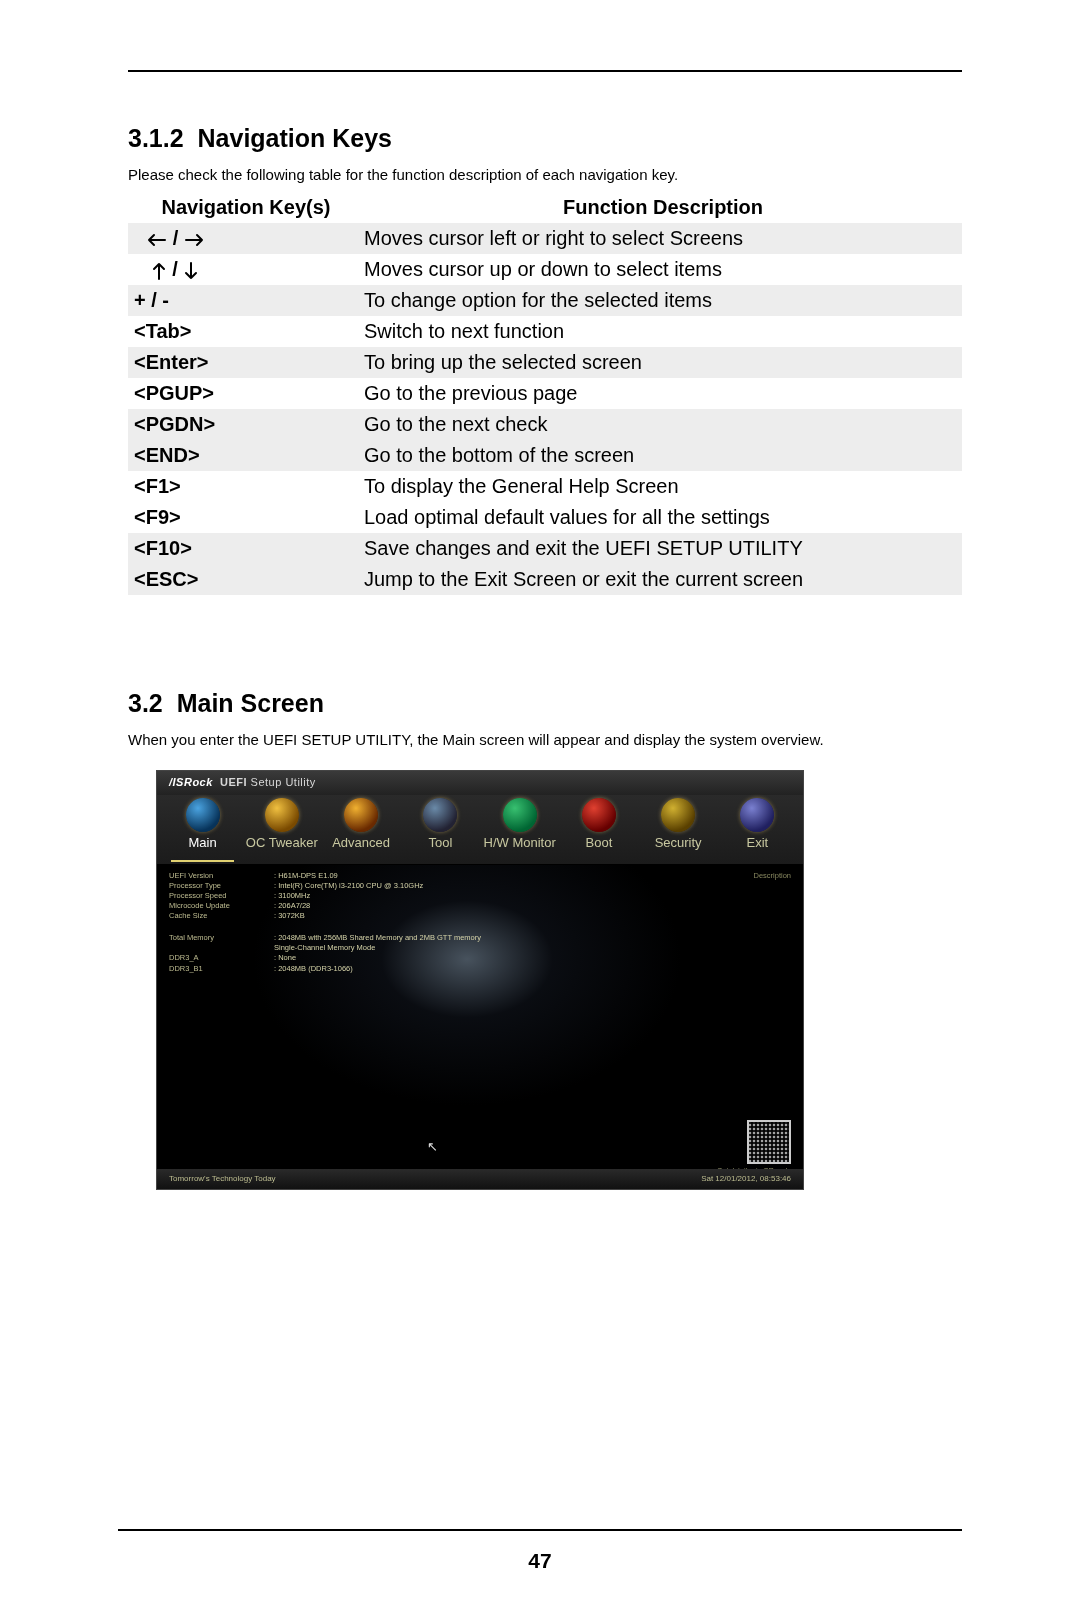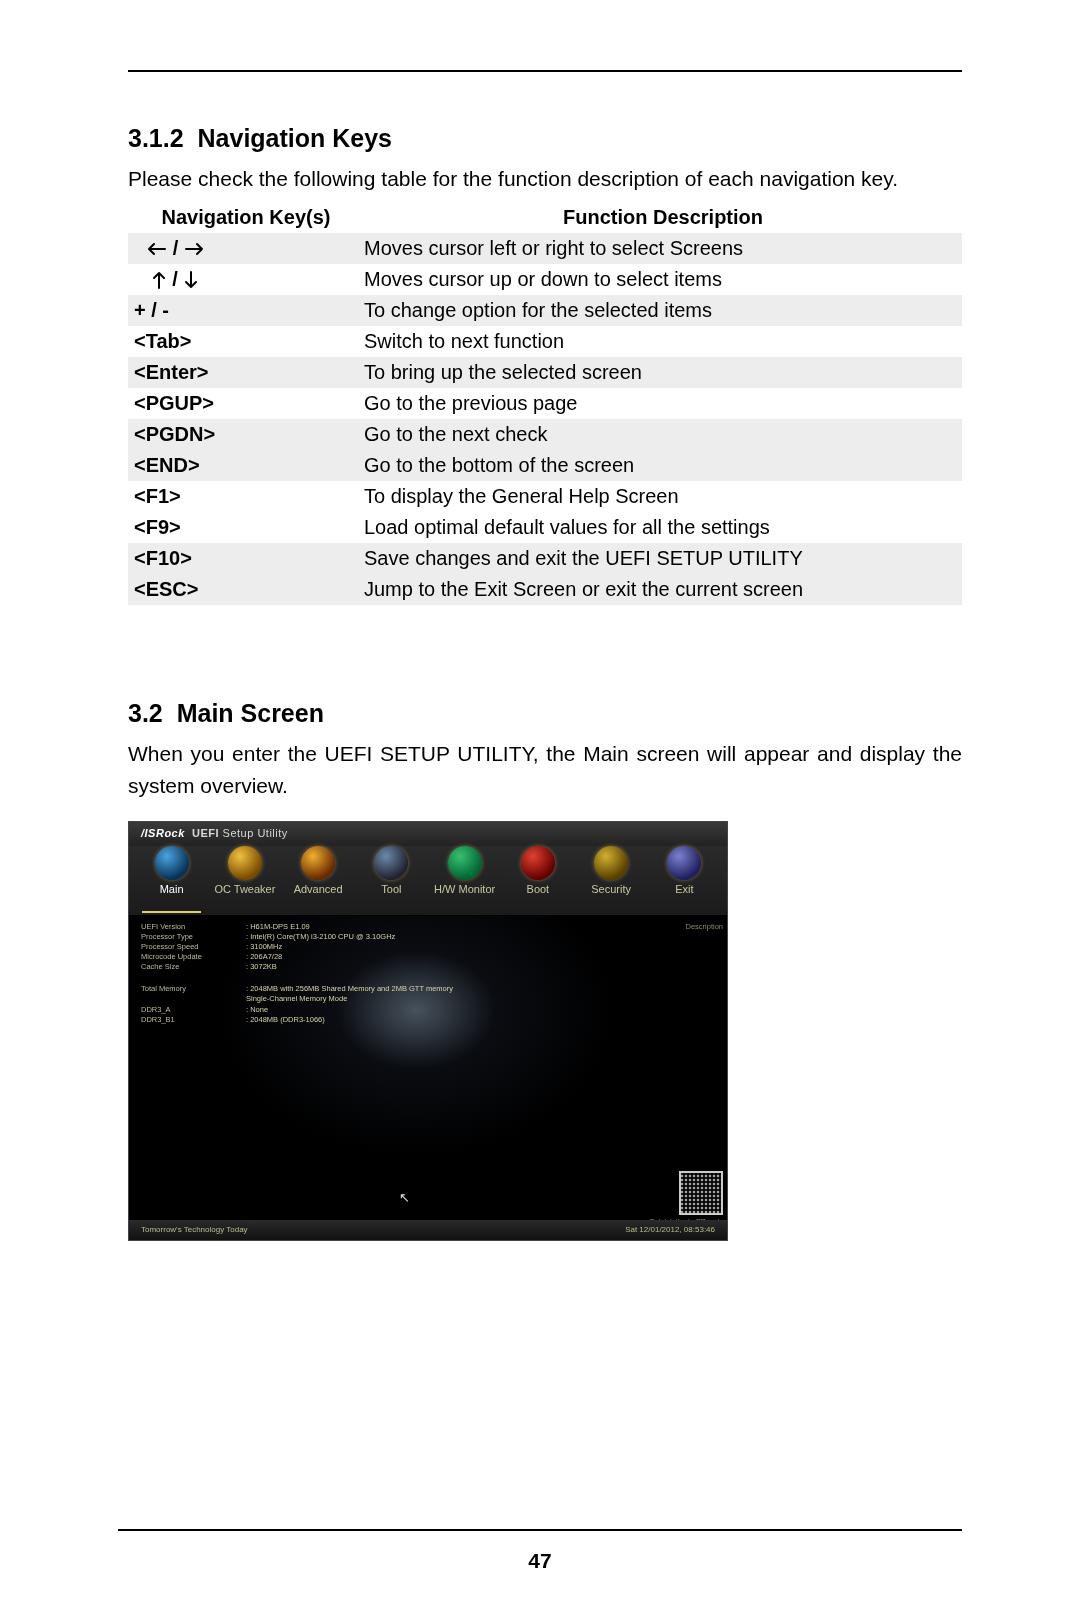--- a/index.html
+++ b/index.html
@@ -15,21 +15,21 @@
   .top-rule {
     border-top: 2px solid #000;
     margin-bottom: 52px;
   }
   h2.section-title {
     font-size: 25px;
     font-weight: bold;
     margin-bottom: 10px;
   }
   p.body-text {
-    font-size: 21px;
+    font-size: 15px;
     line-height: 1.55;
     text-align: justify;
     margin-bottom: 6px;
   }
   table.nav-table {
     width: 100%;
     border-collapse: collapse;
     font-size: 20px;
     margin-bottom: 60px;
   }
@@ -43,22 +43,23 @@
     vertical-align: middle;
   }
   table.nav-table td.keycell {
     font-weight: bold;
     width: 230px;
     white-space: nowrap;
   }
   table.nav-table tr.shade td { background: #ededed; }
   .arrow-svg { vertical-align: middle; }
   .uefi-shot {
-    width: 600px;
+    width: 648px;
     height: 420px;
+    margin-left: 28px;
     margin-top: 18px;
     position: relative;
     background: #000 radial-gradient(ellipse at 48% 45%, rgba(130,150,170,0.55) 0%, rgba(40,50,70,0.25) 18%, rgba(0,0,0,0.9) 45%, #000 70%);
     border: 1px solid #444;
     font-family: Arial, sans-serif;
     overflow: hidden;
   }
   .uefi-topbar {
     height: 24px;
     background: linear-gradient(#3a3a3a,#222);
@@ -74,23 +75,23 @@
     display: flex;
     justify-content: space-around;
     align-items: flex-end;
     padding: 0 6px 4px 6px;
     border-bottom: 1px solid #000;
   }
   .uefi-nav .tab {
     flex: 1;
     text-align: center;
     color: #c8c8a0;
-    font-size: 11px;
+    font-size: 13px;
     position: relative;
-    padding-bottom: 16px;
+    padding-bottom: 10px;
   }
   .uefi-nav .tab .ico {
     width: 34px; height: 34px;
     margin: 0 auto 3px auto;
     border-radius: 50%;
     background: radial-gradient(circle at 35% 30%, #888, #222 70%);
     box-shadow: 0 0 4px rgba(255,220,120,0.4);
   }
   .uefi-nav .tab.active { color:#fff; }
   .uefi-nav .tab.active::after{
@@ -109,21 +110,21 @@
     top: 100px; left: 12px; right: 150px; bottom: 28px;
     color: #c8c8a0;
     font-size: 7.5px;
     line-height: 1.35;
   }
   .uefi-body .row { display:flex; }
   .uefi-body .lbl { width: 105px; color:#bdbb90; }
   .uefi-body .val { color:#d4d2a8; }
   .uefi-body .gap { height: 12px; }
   .uefi-right {
-    position:absolute; top:100px; right:4px; width:130px; bottom:28px;
+    position:absolute; top:100px; right:12px; width:130px; bottom:28px;
     color:#a0a080; font-size:7.5px;
   }
   .uefi-right .desc-title{ text-align:right; color:#888860; margin-bottom:130px;}
   .uefi-right .qr {
     width:44px;height:44px;margin-left:auto;
     background:
       repeating-linear-gradient(0deg,#ccc 0 2px,#222 2px 4px),
       repeating-linear-gradient(90deg,#ccc 0 2px,#222 2px 4px);
     background-blend-mode: multiply;
     border:2px solid #ccc;

